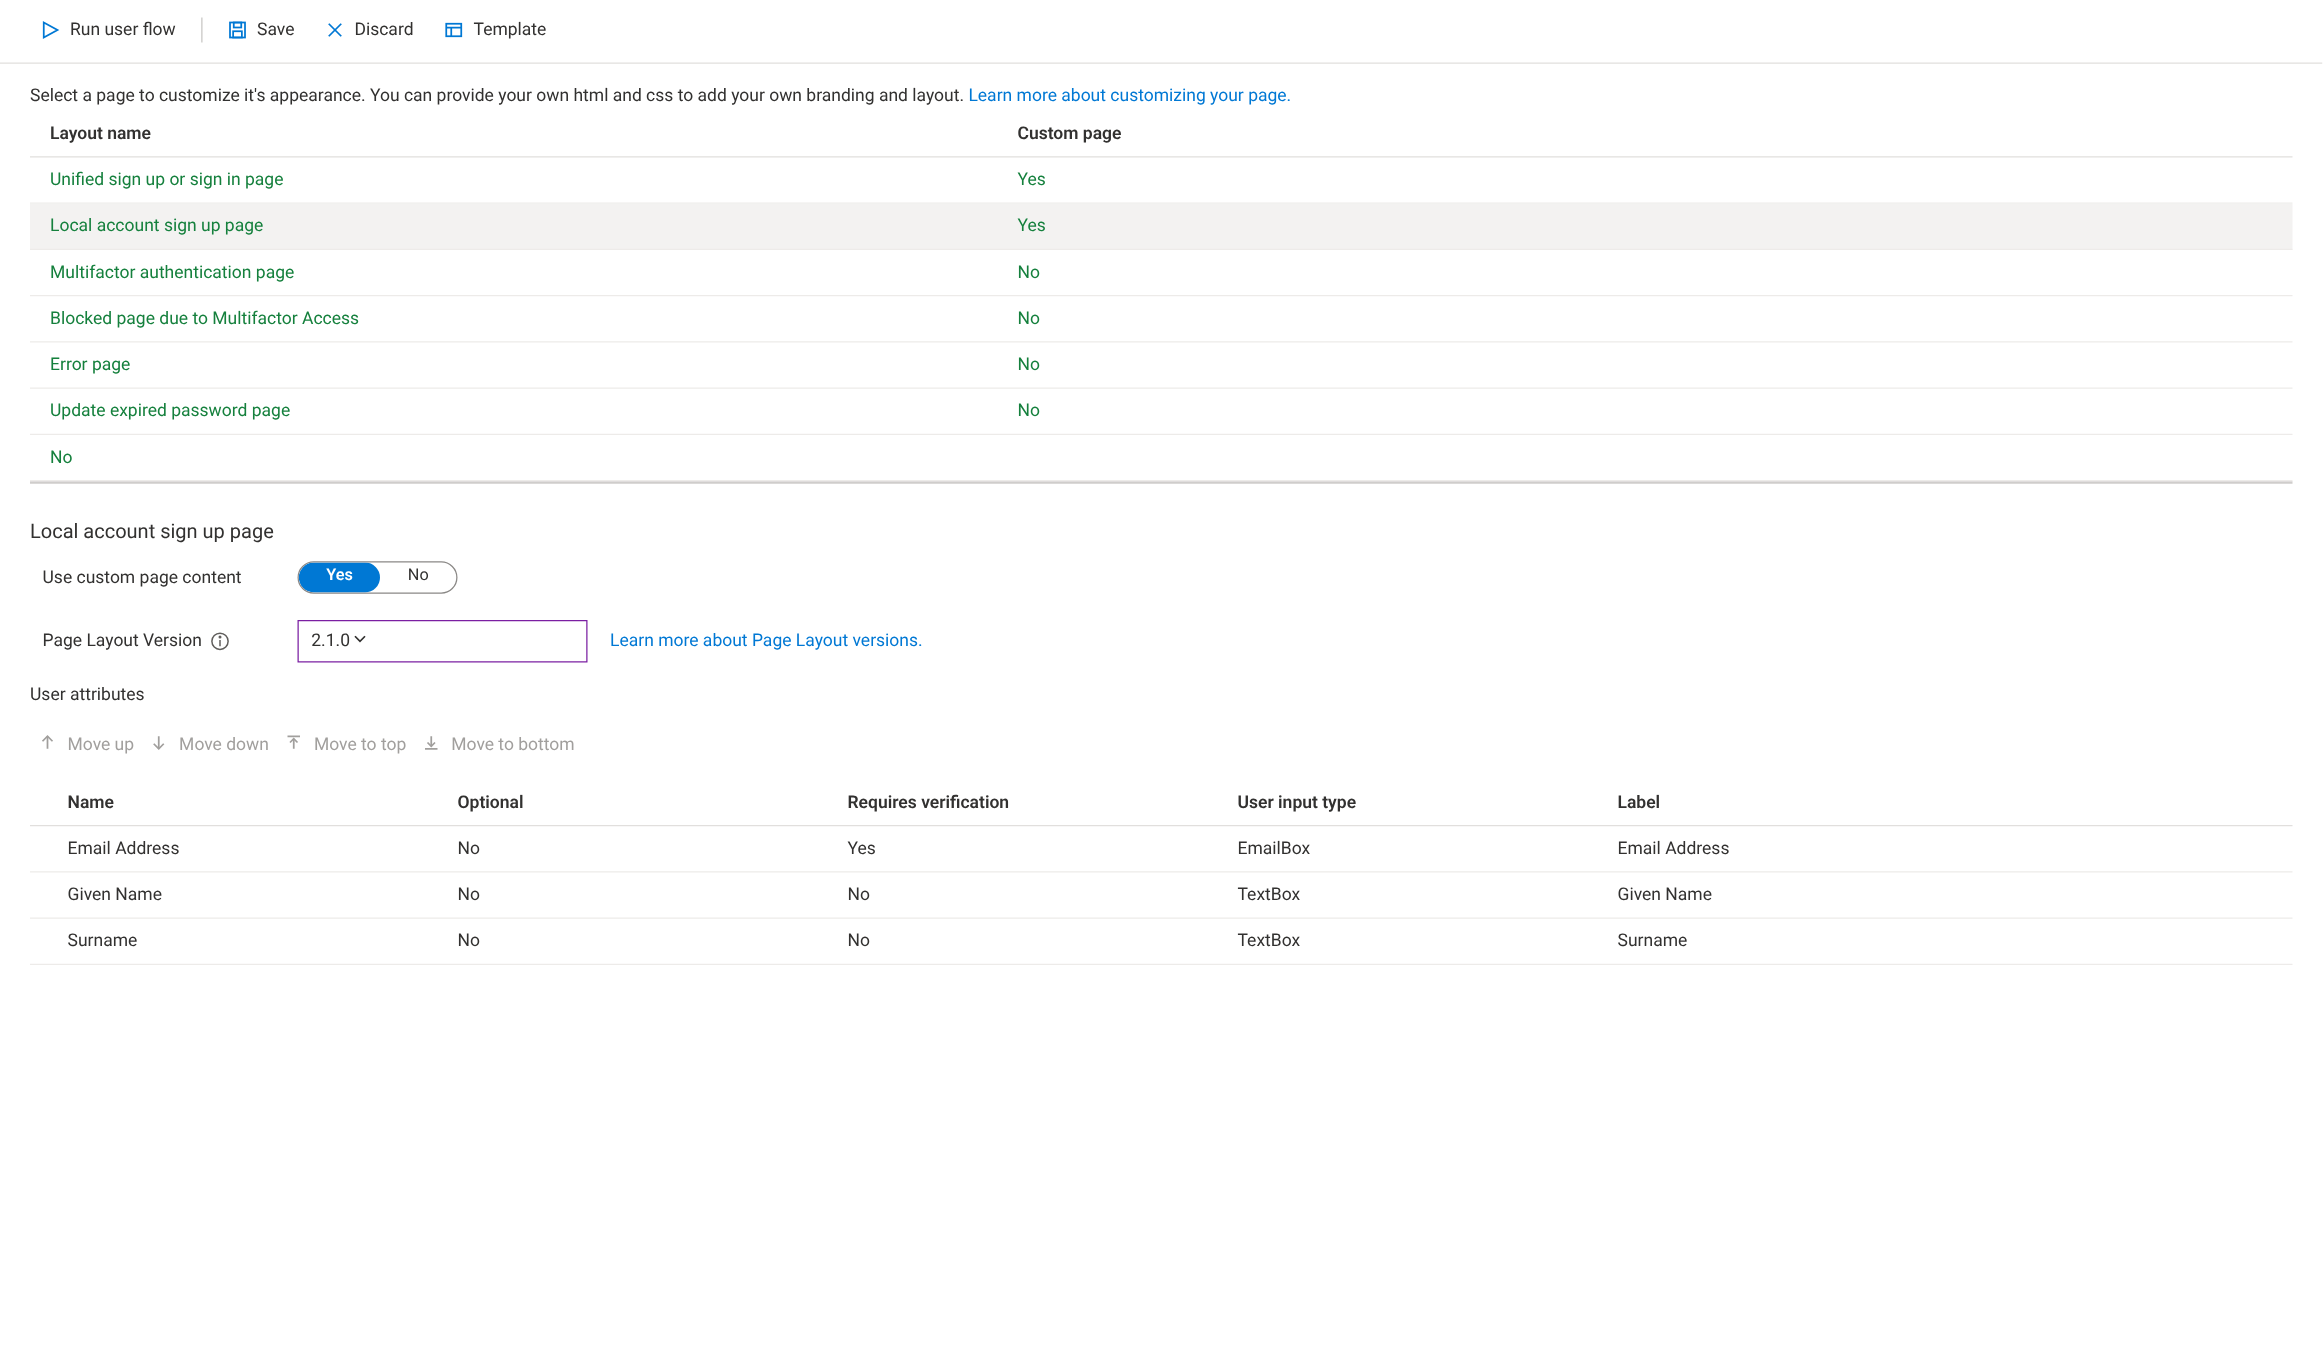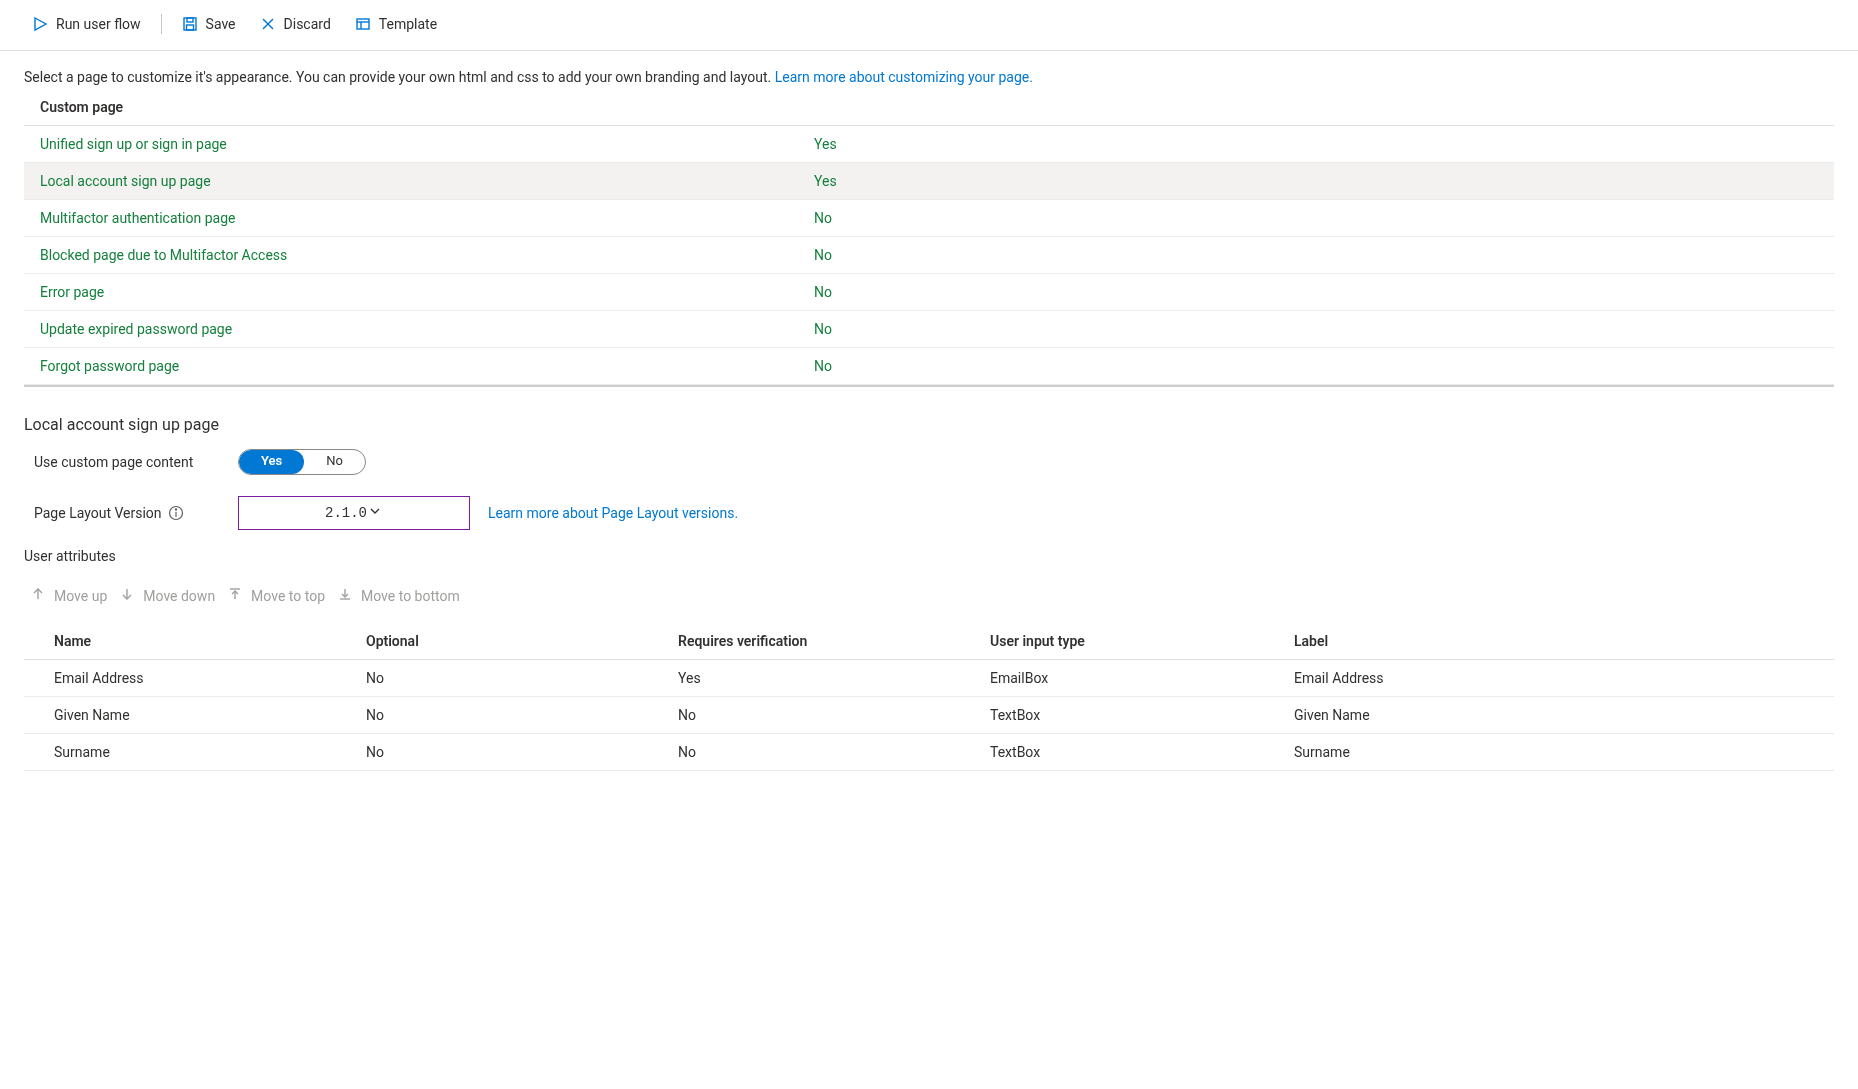--- a/index.html
+++ b/index.html
@@ -109,24 +109,23 @@
   font-size: 14px;
   color: #323130;
   outline: none;
 }
 .select {
   width: 232px;
   height: 30px;
   border: 1px solid #7b1fa2;
   display: inline-flex;
   align-items: center;
-  justify-content: center;
+  justify-content: flex-start;
   padding: 16px 10px;
   cursor: pointer;
-  font-family: Liberation Mono, monospace;
 }
 .select .chev { color: #323130; }
 
 .link { color: #0078d4; text-decoration: none; }
 
 
 .ua-heading { margin: 6px 0 12px 0; }
 .ua-toolbar {
   display: flex;
   padding: 6px 0 10px 0;
@@ -197,20 +196,21 @@
   </div>
 </div>
 
 <div class="intro">
   <span>Select a page to customize it's appearance. You can provide your own html and css to add your own branding and layout. </span>
   <a href="#">Learn more about customizing your page.</a>
 </div>
 
 <div class="layouts layouts-wrap">
   <div class="layouts-head">
+    <div>Layout name</div>
     <div>Custom page</div>
   </div>
   <div id="layouts-body">
       <div class="layouts-row">
         <div>Unified sign up or sign in page</div>
         <div>Yes</div>
       </div>
       <div class="layouts-row selected">
         <div>Local account sign up page</div>
         <div>Yes</div>
@@ -225,21 +225,20 @@
       </div>
       <div class="layouts-row">
         <div>Error page</div>
         <div>No</div>
       </div>
       <div class="layouts-row">
         <div>Update expired password page</div>
         <div>No</div>
       </div>
       <div class="layouts-row">
-        <div>Forgot password page</div>
         <div>No</div>
       </div>
     </div>
 </div>
 
 <div class="detail">
 
   <div class="detail-title">Local account sign up page</div>
 
   <div class="form-row">

